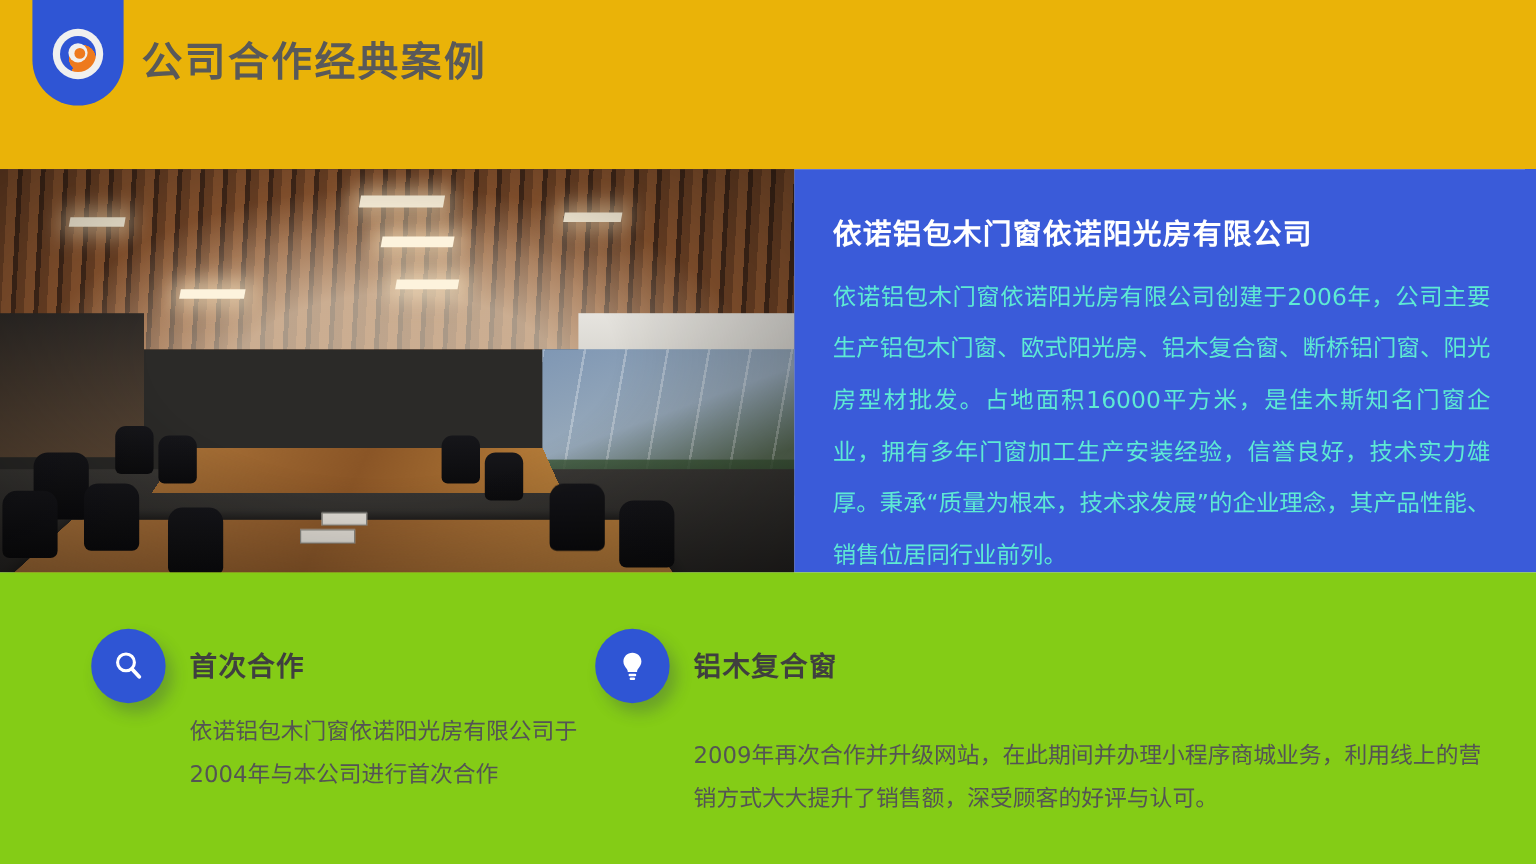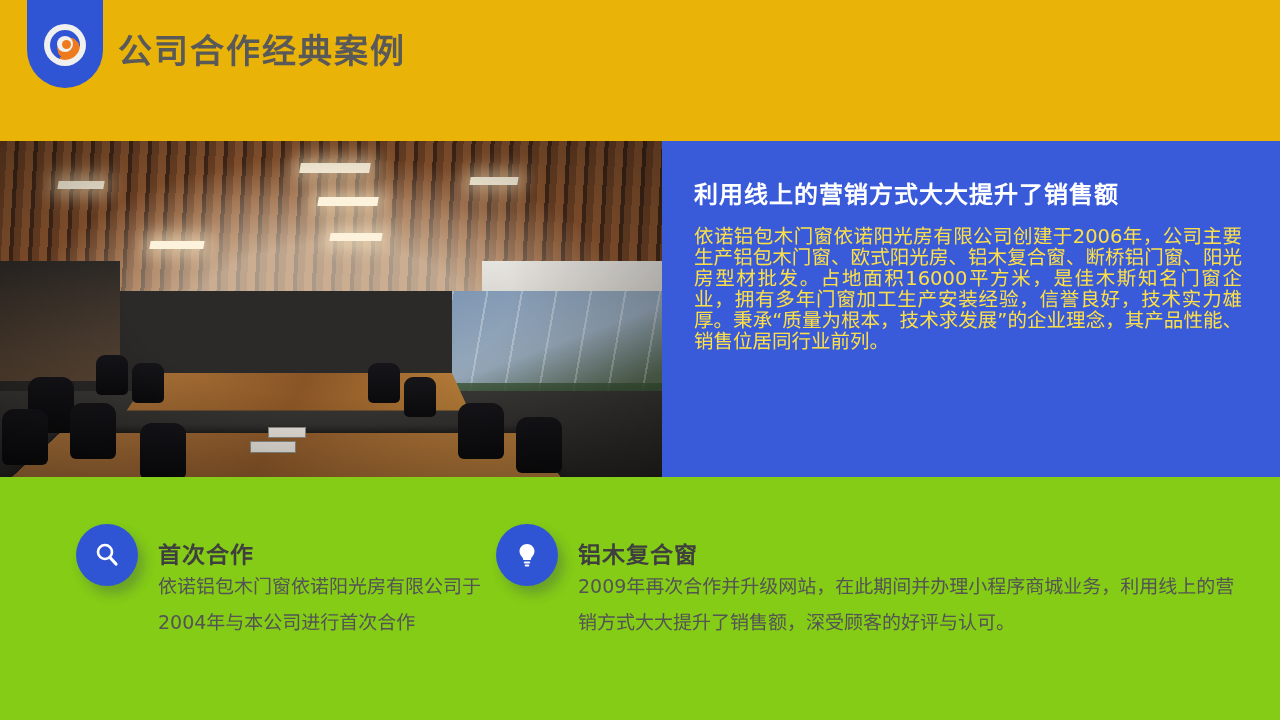--- a/index.html
+++ b/index.html
@@ -196,23 +196,23 @@
   }
   .hero-heading {
     color: #ffffff;
     font-size: 24px;
     font-weight: bold;
     margin: 0 0 16px 0;
     letter-spacing: 1px;
     font-family: "DejaVu Sans", "Liberation Sans", sans-serif;
   }
   .hero-body {
-    color: #fde047;
+    color: #5eead4;
     font-size: 19.5px;
-    line-height: 21px;
+    line-height: 43px;
     margin: 0;
     text-align: justify;
     font-family: "DejaVu Sans", "Liberation Sans", sans-serif;
   }
 
   
   .features {
     position: absolute;
     left: 0;
     top: 477px;
@@ -244,28 +244,28 @@
     top: 12px;
     font-size: 23px;
     font-weight: bold;
     color: #3f3f3f;
     letter-spacing: 1px;
     font-family: "DejaVu Sans", "Liberation Sans", sans-serif;
   }
   .feat-desc {
     position: absolute;
     left: 82px;
-    top: 44px;
+    top: 68px;
     width: 340px;
     font-size: 19px;
     line-height: 36px;
     color: #545454;
     font-family: "DejaVu Sans", "Liberation Sans", sans-serif;
   }
-  .feature.f2 .feat-desc { width: 660px; }
+  .feature.f2 .feat-desc { width: 660px; margin-top: 20px; }
   svg { display: block; }
 </style>
 </head>
 <body>
 
 <div class="header">
   <div class="logo-shield">
     <div class="logo-circle">
       <div class="logo-mark"></div>
     </div>
@@ -302,21 +302,21 @@
     <div class="ph-chair" style="left:70px; top:262px;"></div>
     <div class="ph-chair" style="left:140px; top:282px;"></div>
     <div class="ph-chair" style="left:458px; top:262px;"></div>
     <div class="ph-chair" style="left:516px; top:276px;"></div>
     <div class="ph-chair small" style="left:404px; top:236px;"></div>
     <div class="ph-chair small" style="left:368px; top:222px;"></div>
     <div class="ph-vignette"></div>
   </div>
 
   <div class="hero-text">
-    <h2 class="hero-heading">利用线上的营销方式大大提升了销售额</h2>
+    <h2 class="hero-heading">依诺铝包木门窗依诺阳光房有限公司</h2>
     <p class="hero-body">依诺铝包木门窗依诺阳光房有限公司创建于2006年，公司主要生产铝包木门窗、欧式阳光房、铝木复合窗、断桥铝门窗、阳光房型材批发。占地面积16000平方米，是佳木斯知名门窗企业，拥有多年门窗加工生产安装经验，信誉良好，技术实力雄厚。秉承“质量为根本，技术求发展”的企业理念，其产品性能、销售位居同行业前列。</p>
   </div>
 </div>
 
 <div class="features">
 
   <div class="feature f1">
     <div class="feat-icon">
       <svg width="30" height="30" viewBox="0 0 30 30" aria-hidden="true">
         <circle cx="13" cy="12" r="7" fill="none" stroke="#ffffff" stroke-width="2.6"></circle>

